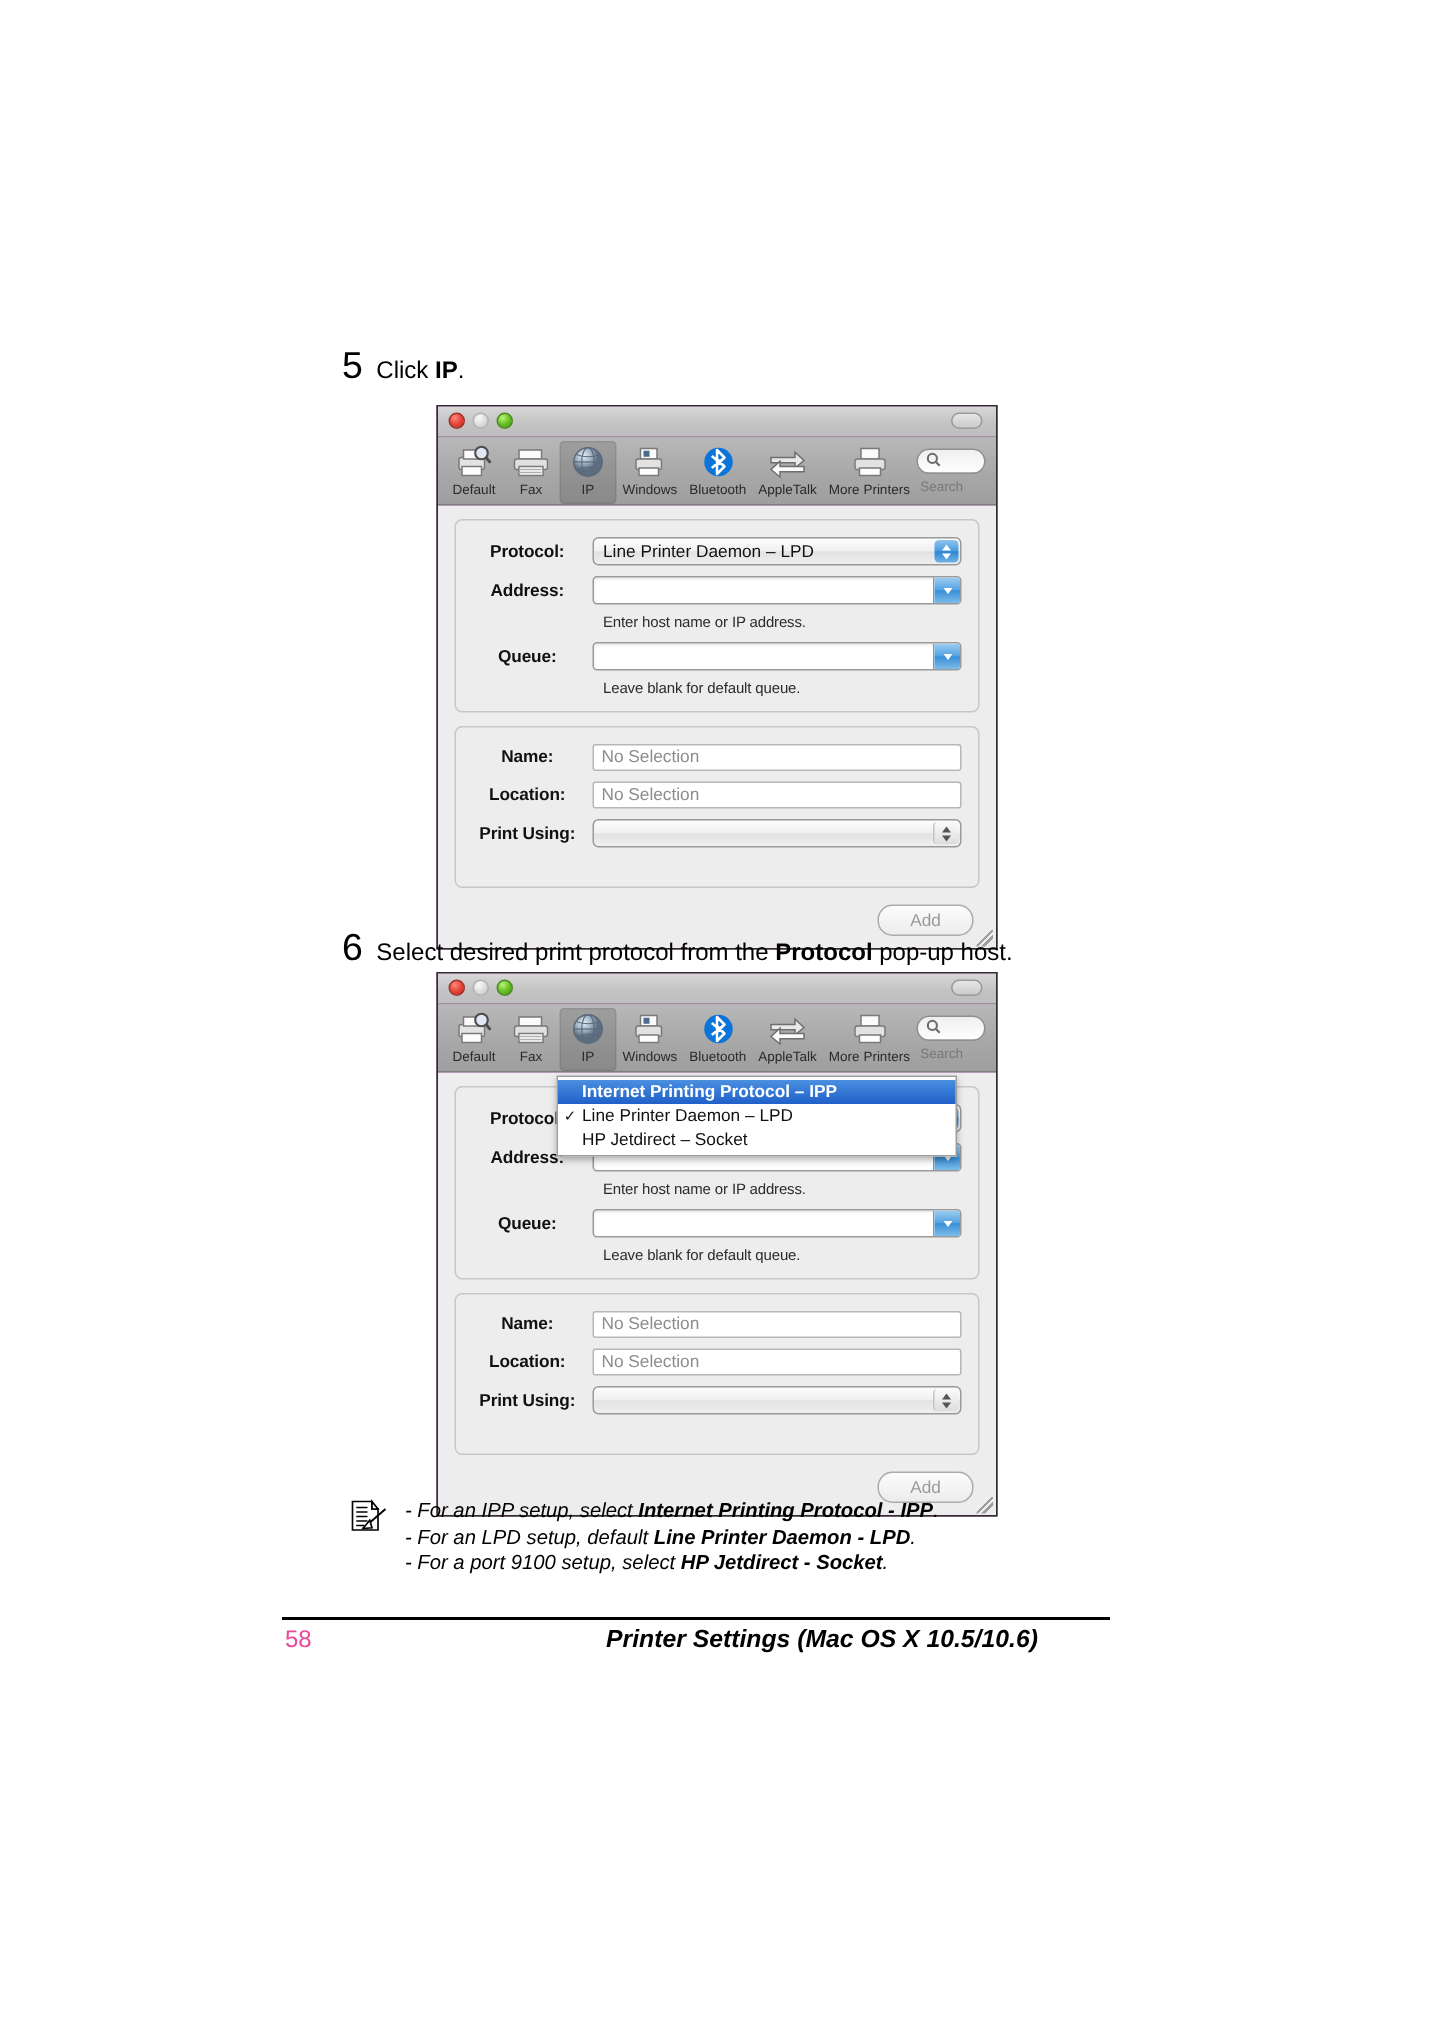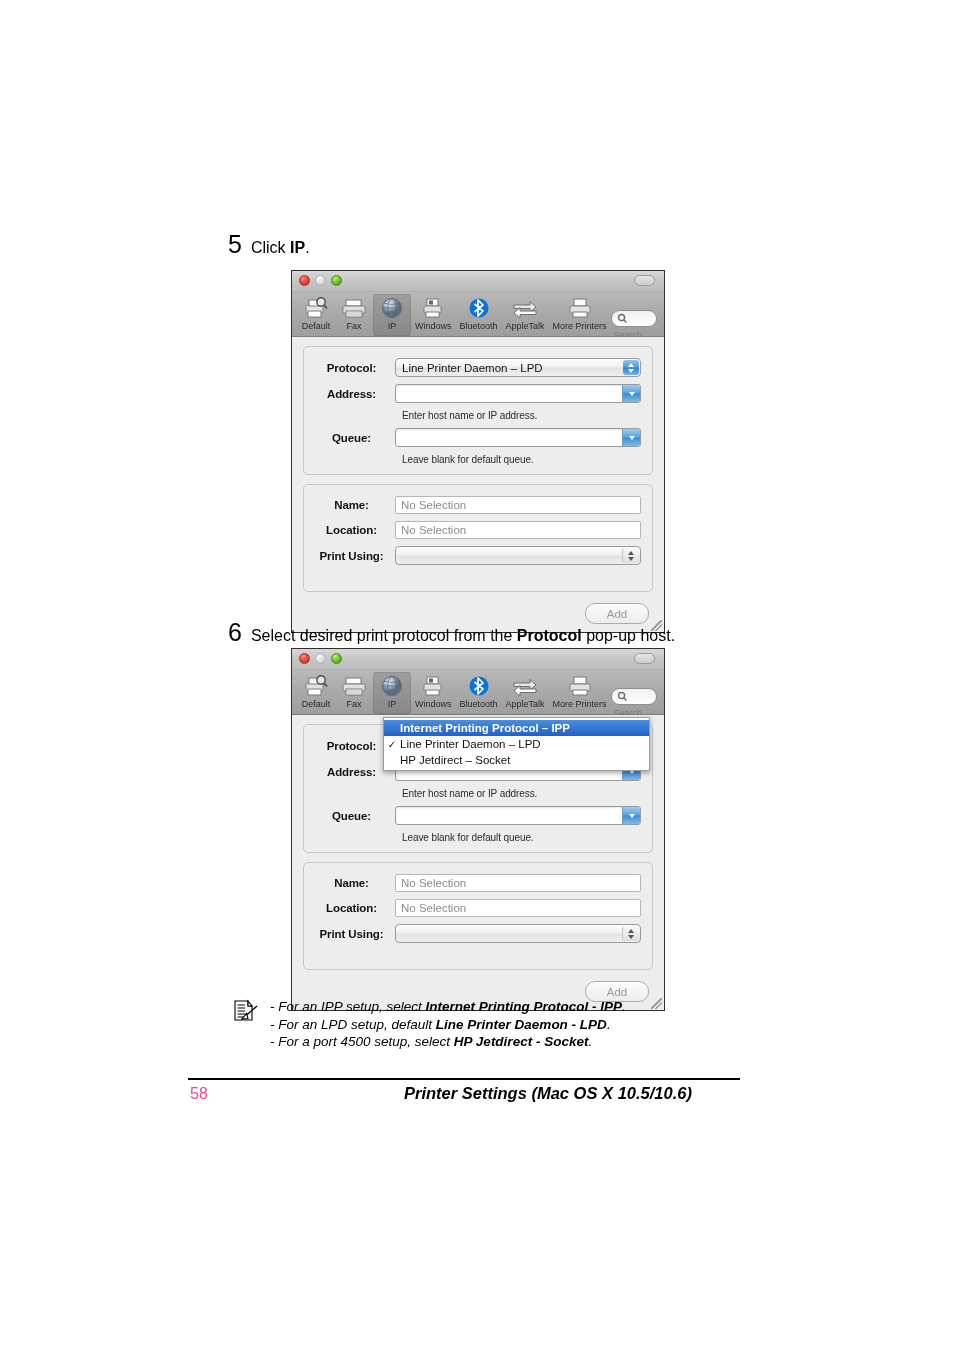--- a/index.html
+++ b/index.html
@@ -122,21 +122,21 @@
   }
   .tb-label {
     font-size: 9px;
     color: #2a2a2a;
     line-height: 11px;
     margin-top: 1px;
     white-space: nowrap;
   }
   .tb-spacer { flex: 1 1 auto; }
   .search-box {
-    margin-top: 16px;
+    margin-top: 5px;
     margin-right: 2px;
     width: 74px;
     height: 17px;
     border-radius: 9px;
     background: linear-gradient(to bottom, #efefef, #ffffff);
     border: 1px solid #8f8f8f;
     box-sizing: border-box;
     display: flex;
     align-items: center;
     padding-left: 5px;
@@ -717,21 +717,21 @@
         </div>
       </div>
     </div>
 
     <div class="footer-row">
       <div class="add-btn">Add</div>
     </div>
     <div class="resize-grip"></div>
   </div>
 
-  <div class="popup-menu" style="left:91px; top:68px; width:265px;">
+  <div class="popup-menu" style="left:79px; top:68px; width:265px;">
     <div class="menu-item highlighted">
       <span class="menu-check"></span>
       <span>Internet Printing Protocol – IPP</span>
     </div>
     <div class="menu-item">
       <span class="menu-check">✓</span>
       <span>Line Printer Daemon – LPD</span>
     </div>
     <div class="menu-item">
       <span class="menu-check"></span>
@@ -750,19 +750,19 @@
       <line x1="5.5" y1="12" x2="13" y2="12" stroke="#000" stroke-width="1"></line>
       <line x1="5.5" y1="15" x2="13" y2="15" stroke="#000" stroke-width="1"></line>
       <line x1="5.5" y1="18" x2="11" y2="18" stroke="#000" stroke-width="1"></line>
       <path d="M10 20 L25 7" stroke="#000" stroke-width="1.3" fill="none"></path>
       <path d="M10 20 L16 19.5 L14.5 14.5 Z" fill="#ffffff" stroke="#000" stroke-width="1.1"></path>
     </svg>
   </div>
   <div class="note-lines">
     <div><span>- For an IPP setup, select </span><b>Internet Printing Protocol - IPP</b><span>.</span></div>
     <div><span>- For an LPD setup, default </span><b>Line Printer Daemon - LPD</b><span>.</span></div>
-    <div><span>- For a port 4500 setup, select </span><b>HP Jetdirect - Socket</b><span>.</span></div>
+    <div><span>- For a port 9100 setup, select </span><b>HP Jetdirect - Socket</b><span>.</span></div>
   </div>
 </div>
 
 <div class="rule" style="top:1078px;"></div>
 <div class="pg-num" style="left:190px; top:1085px;">58</div>
 <div class="pg-title" style="left:404px; top:1084px;">Printer Settings (Mac OS X 10.5/10.6)</div>
 
 </body></html>

